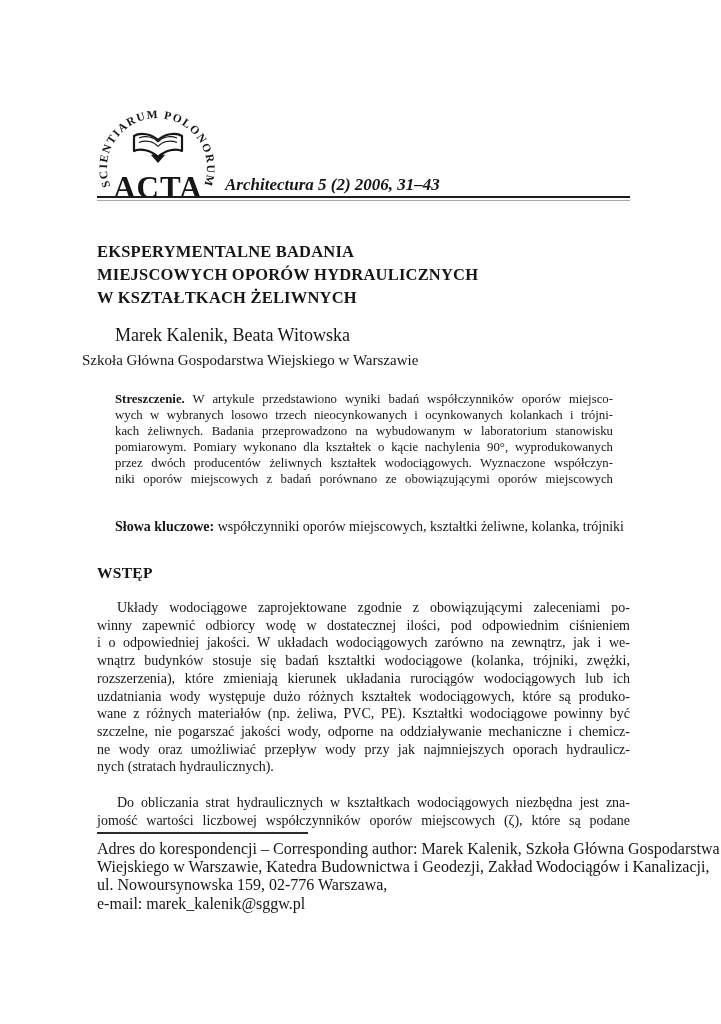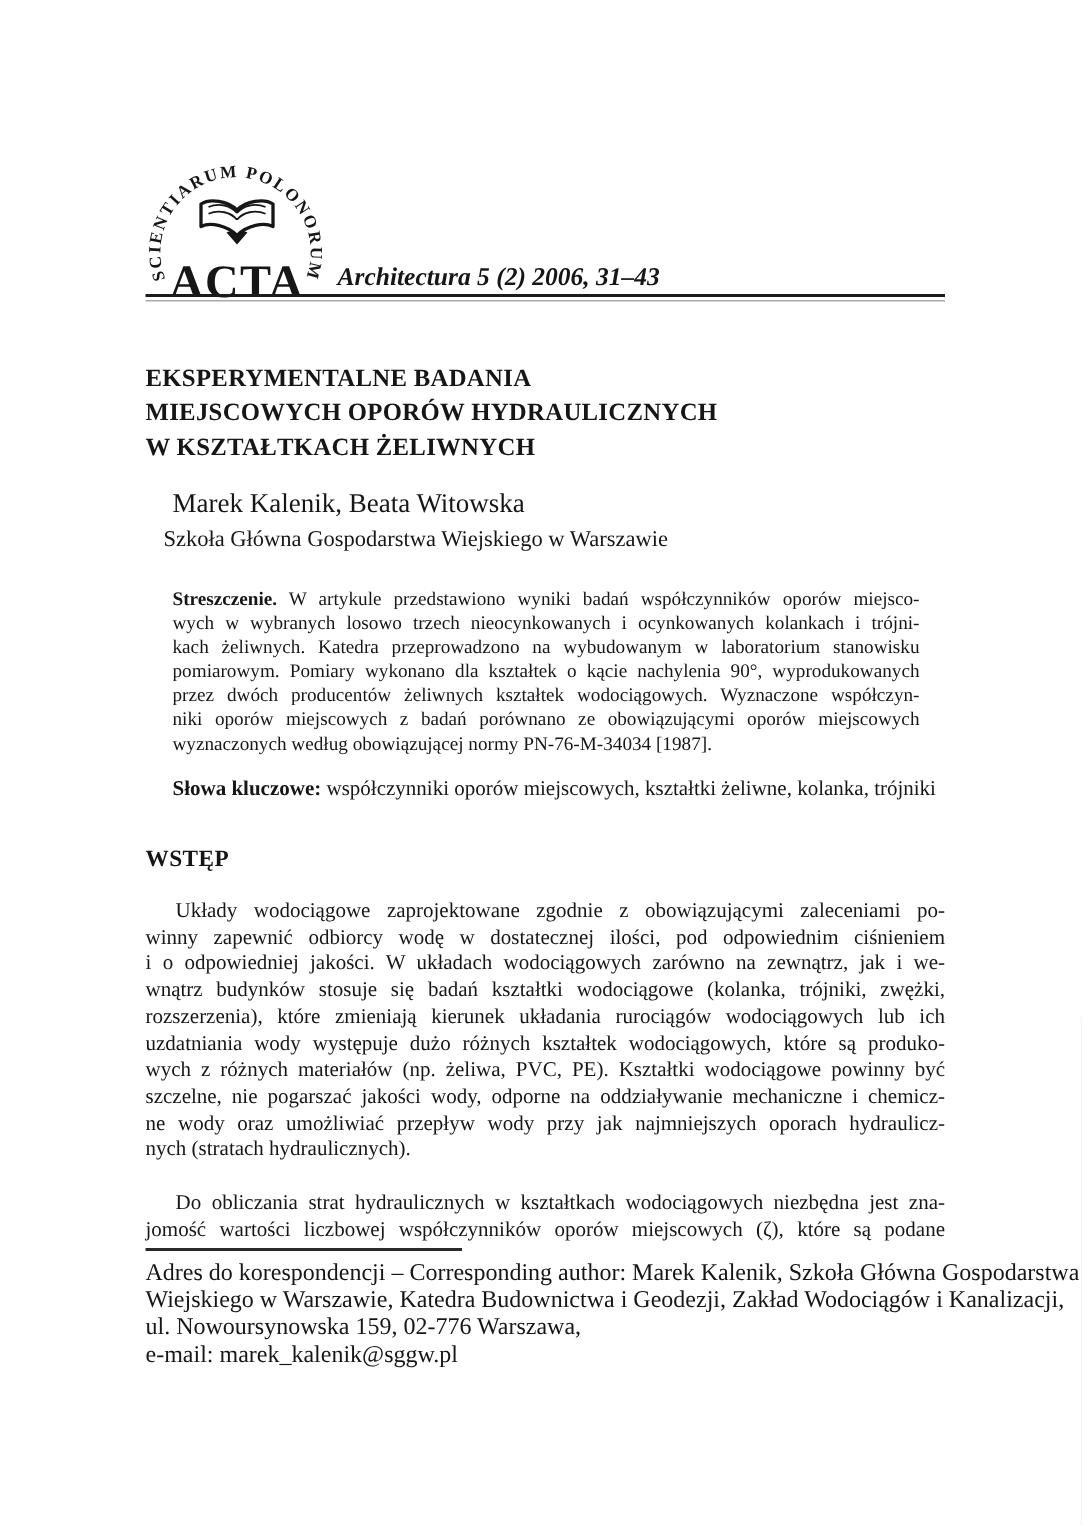--- a/index.html
+++ b/index.html
@@ -66,47 +66,46 @@
 
   <div class="abs title" style="left:97px;top:240px;width:533px;">
     <div class="lines">
         <div class="tline">EKSPERYMENTALNE BADANIA</div>
         <div class="tline">MIEJSCOWYCH OPORÓW HYDRAULICZNYCH</div>
         <div class="tline lastline">W KSZTAŁTKACH ŻELIWNYCH</div>
       </div>
   </div>
 
   <div class="abs authors" style="left:95px;top:325px;margin-left:20px;">Marek Kalenik, Beata Witowska</div>
-  <div class="abs affiliation" style="left:109px;top:352px;">Szkoła Główna Gospodarstwa Wiejskiego w Warszawie</div>
+  <div class="abs affiliation" style="left:82px;top:352px;">Szkoła Główna Gospodarstwa Wiejskiego w Warszawie</div>
 
   <div class="abs abstract justify" style="left:115px;top:391px;">
     <div class="tline"><span class="b">Streszczenie.</span><span> W artykule przedstawiono wyniki badań współczynników oporów miejsco-</span></div>
     <div class="lines">
         <div class="tline">wych w wybranych losowo trzech nieocynkowanych i ocynkowanych kolankach i trójni-</div>
-        <div class="tline">kach żeliwnych. Katedra przeprowadzono na wybudowanym w laboratorium stanowisku</div>
+        <div class="tline">kach żeliwnych. Badania przeprowadzono na wybudowanym w laboratorium stanowisku</div>
         <div class="tline">pomiarowym. Pomiary wykonano dla kształtek o kącie nachylenia 90°, wyprodukowanych</div>
         <div class="tline">przez dwóch producentów żeliwnych kształtek wodociągowych. Wyznaczone współczyn-</div>
         <div class="tline">niki oporów miejscowych z badań porównano ze obowiązującymi oporów miejscowych</div>
-        <div class="tline lastline">wyznaczonych według obowiązującej normy PN-76-M-34034 [1987].</div>
       </div>
   </div>
 
   <div class="abs keywords" style="left:115px;top:519px;"><span class="b">Słowa kluczowe:</span><span> współczynniki oporów miejscowych, kształtki żeliwne, kolanka, trójniki</span></div>
 
   <div class="abs section-heading" style="left:97px;top:564px;">WSTĘP</div>
 
   <div class="abs bodytext justify indent-first" style="left:97px;top:599px;">
     <div class="lines">
         <div class="tline">Układy wodociągowe zaprojektowane zgodnie z obowiązującymi zaleceniami po-</div>
         <div class="tline">winny zapewnić odbiorcy wodę w dostatecznej ilości, pod odpowiednim ciśnieniem</div>
         <div class="tline">i o odpowiedniej jakości. W układach wodociągowych zarówno na zewnątrz, jak i we-</div>
         <div class="tline">wnątrz budynków stosuje się badań kształtki wodociągowe (kolanka, trójniki, zwężki,</div>
         <div class="tline">rozszerzenia), które zmieniają kierunek układania rurociągów wodociągowych lub ich</div>
         <div class="tline">uzdatniania wody występuje dużo różnych kształtek wodociągowych, które są produko-</div>
-        <div class="tline">wych z różnych materiałów (np. żeliwa, PVC, PE). Kształtki wodociągowe powinny być</div>
+        <div class="tline">wane z różnych materiałów (np. żeliwa, PVC, PE). Kształtki wodociągowe powinny być</div>
         <div class="tline">szczelne, nie pogarszać jakości wody, odporne na oddziaływanie mechaniczne i chemicz-</div>
         <div class="tline">ne wody oraz umożliwiać przepływ wody przy jak najmniejszych oporach hydraulicz-</div>
         <div class="tline lastline">nych (stratach hydraulicznych).</div>
       </div>
   </div>
 
   <div class="abs bodytext justify justify-all indent-first" style="left:97px;top:794px;">
     <div class="lines">
         <div class="tline">Do obliczania strat hydraulicznych w kształtkach wodociągowych niezbędna jest zna-</div>
         <div class="tline lastline">jomość wartości liczbowej współczynników oporów miejscowych (ζ), które są podane</div>

